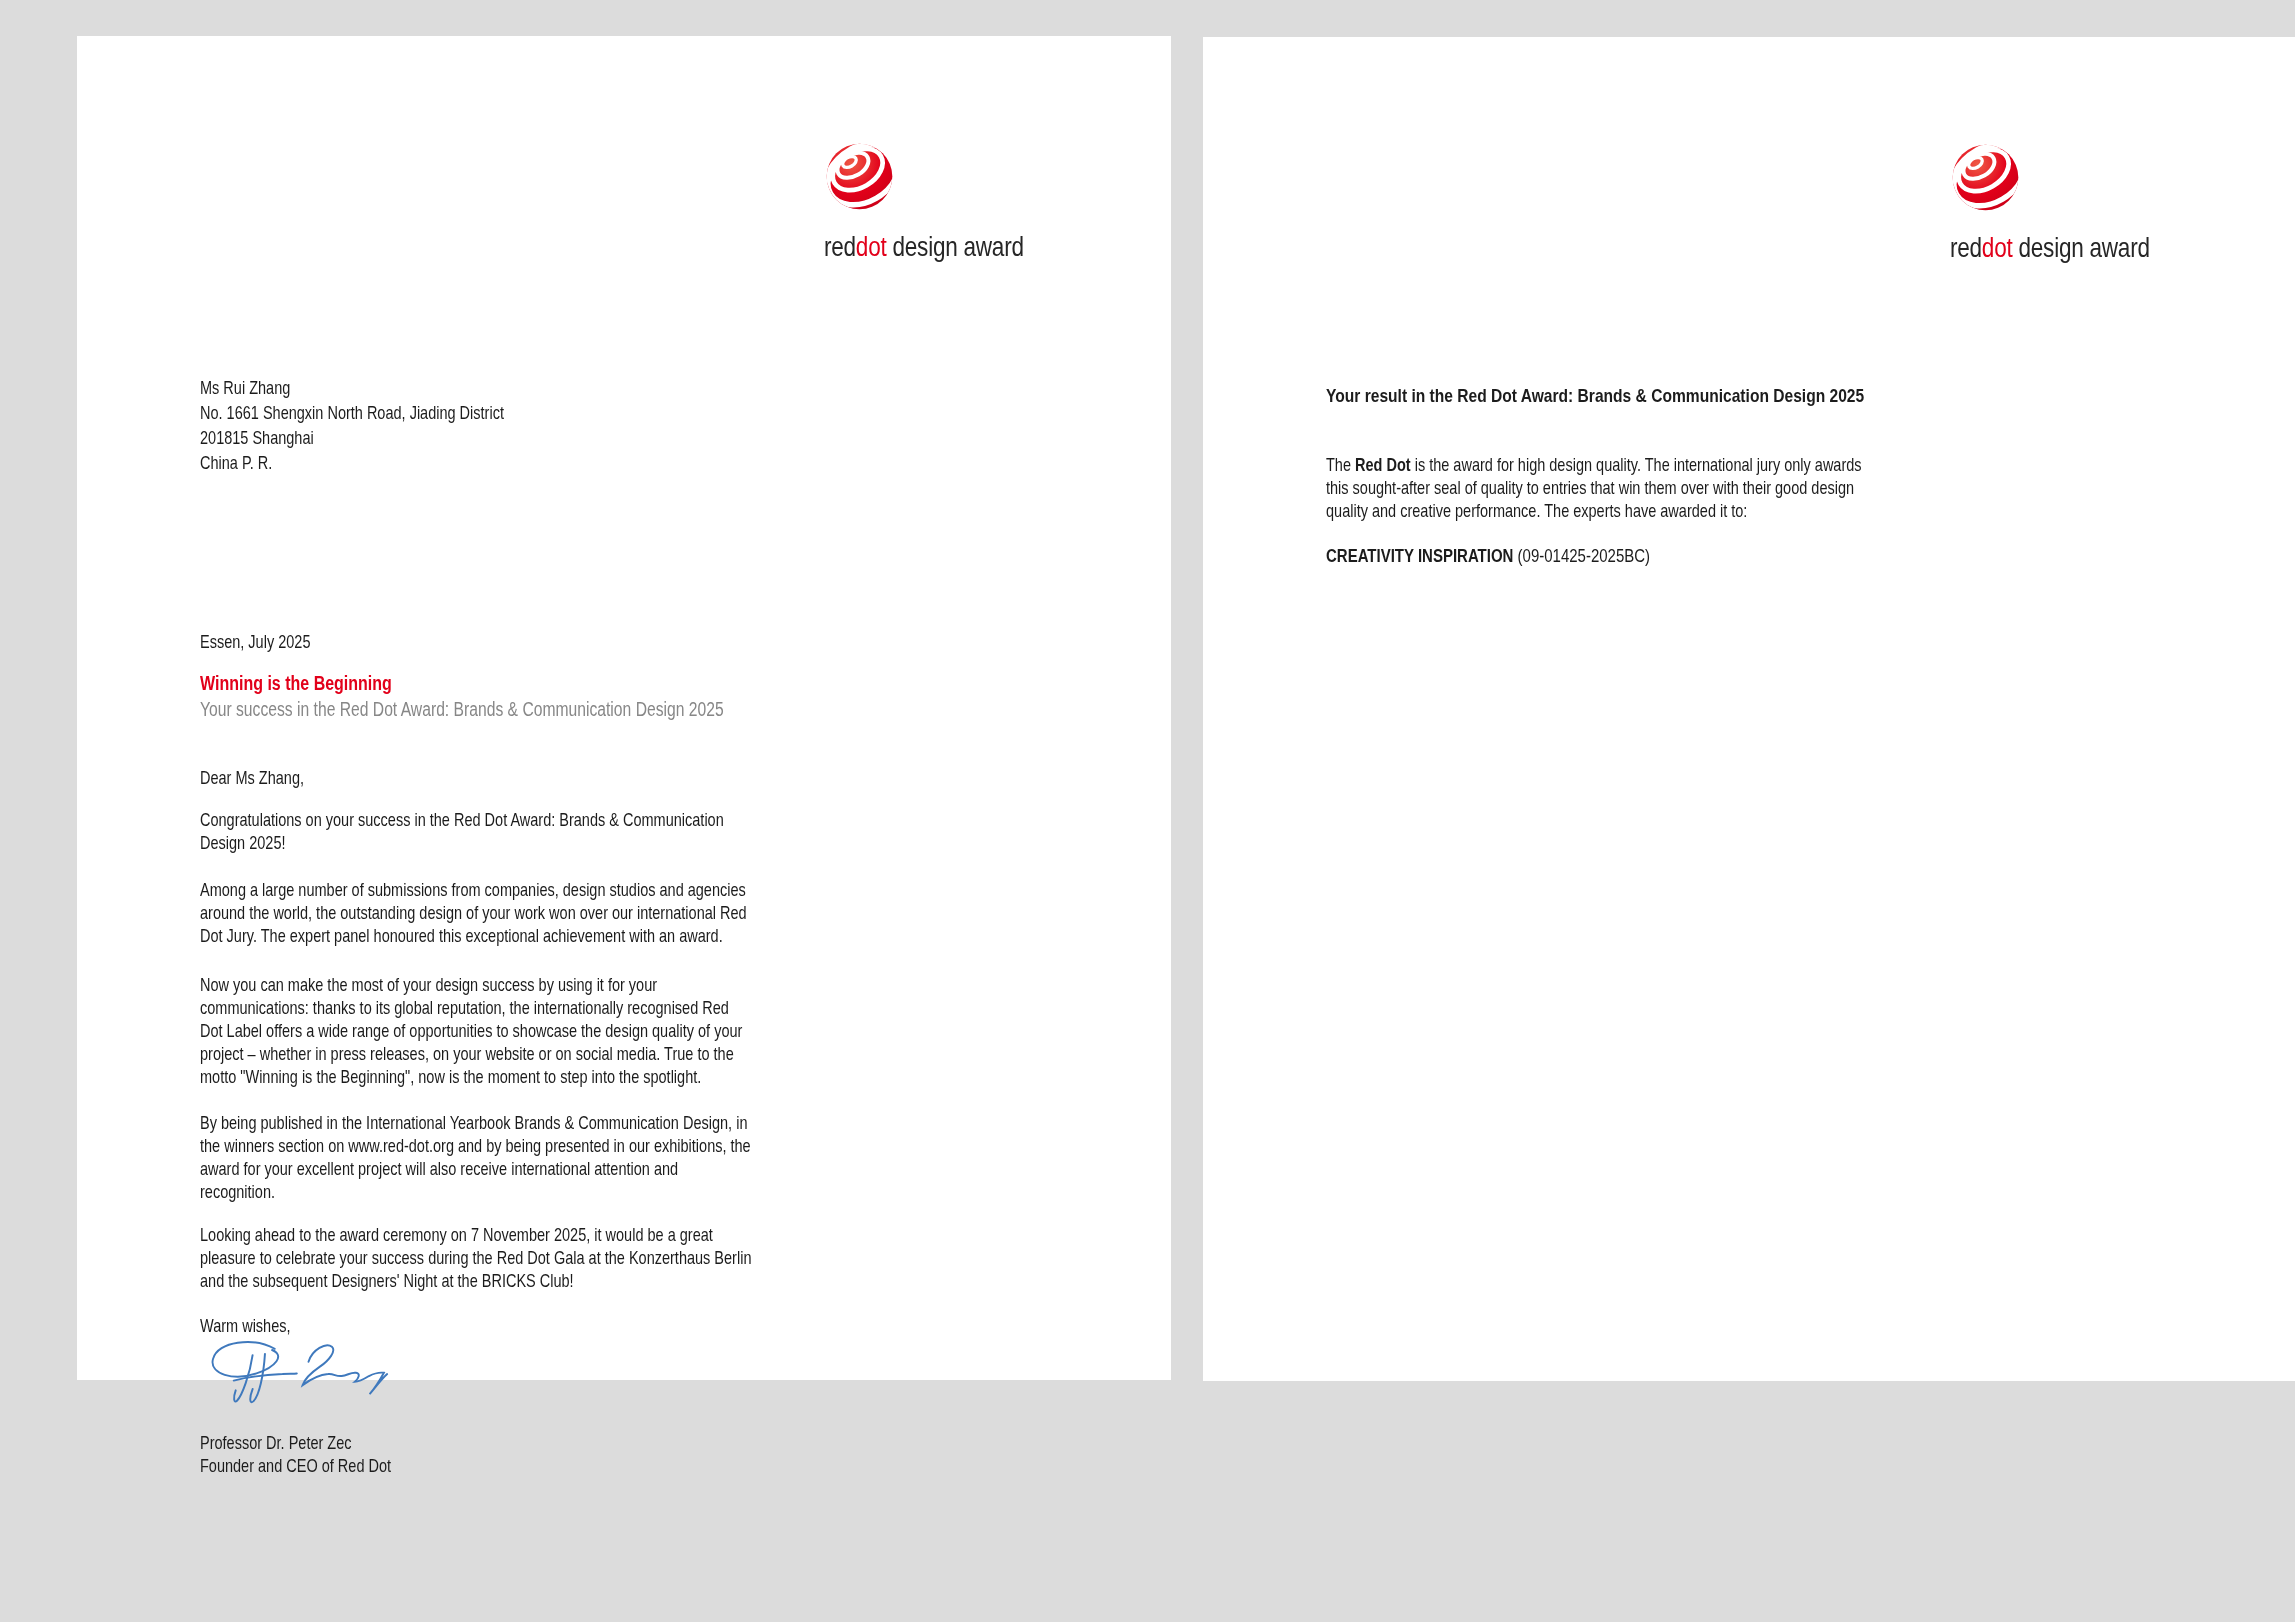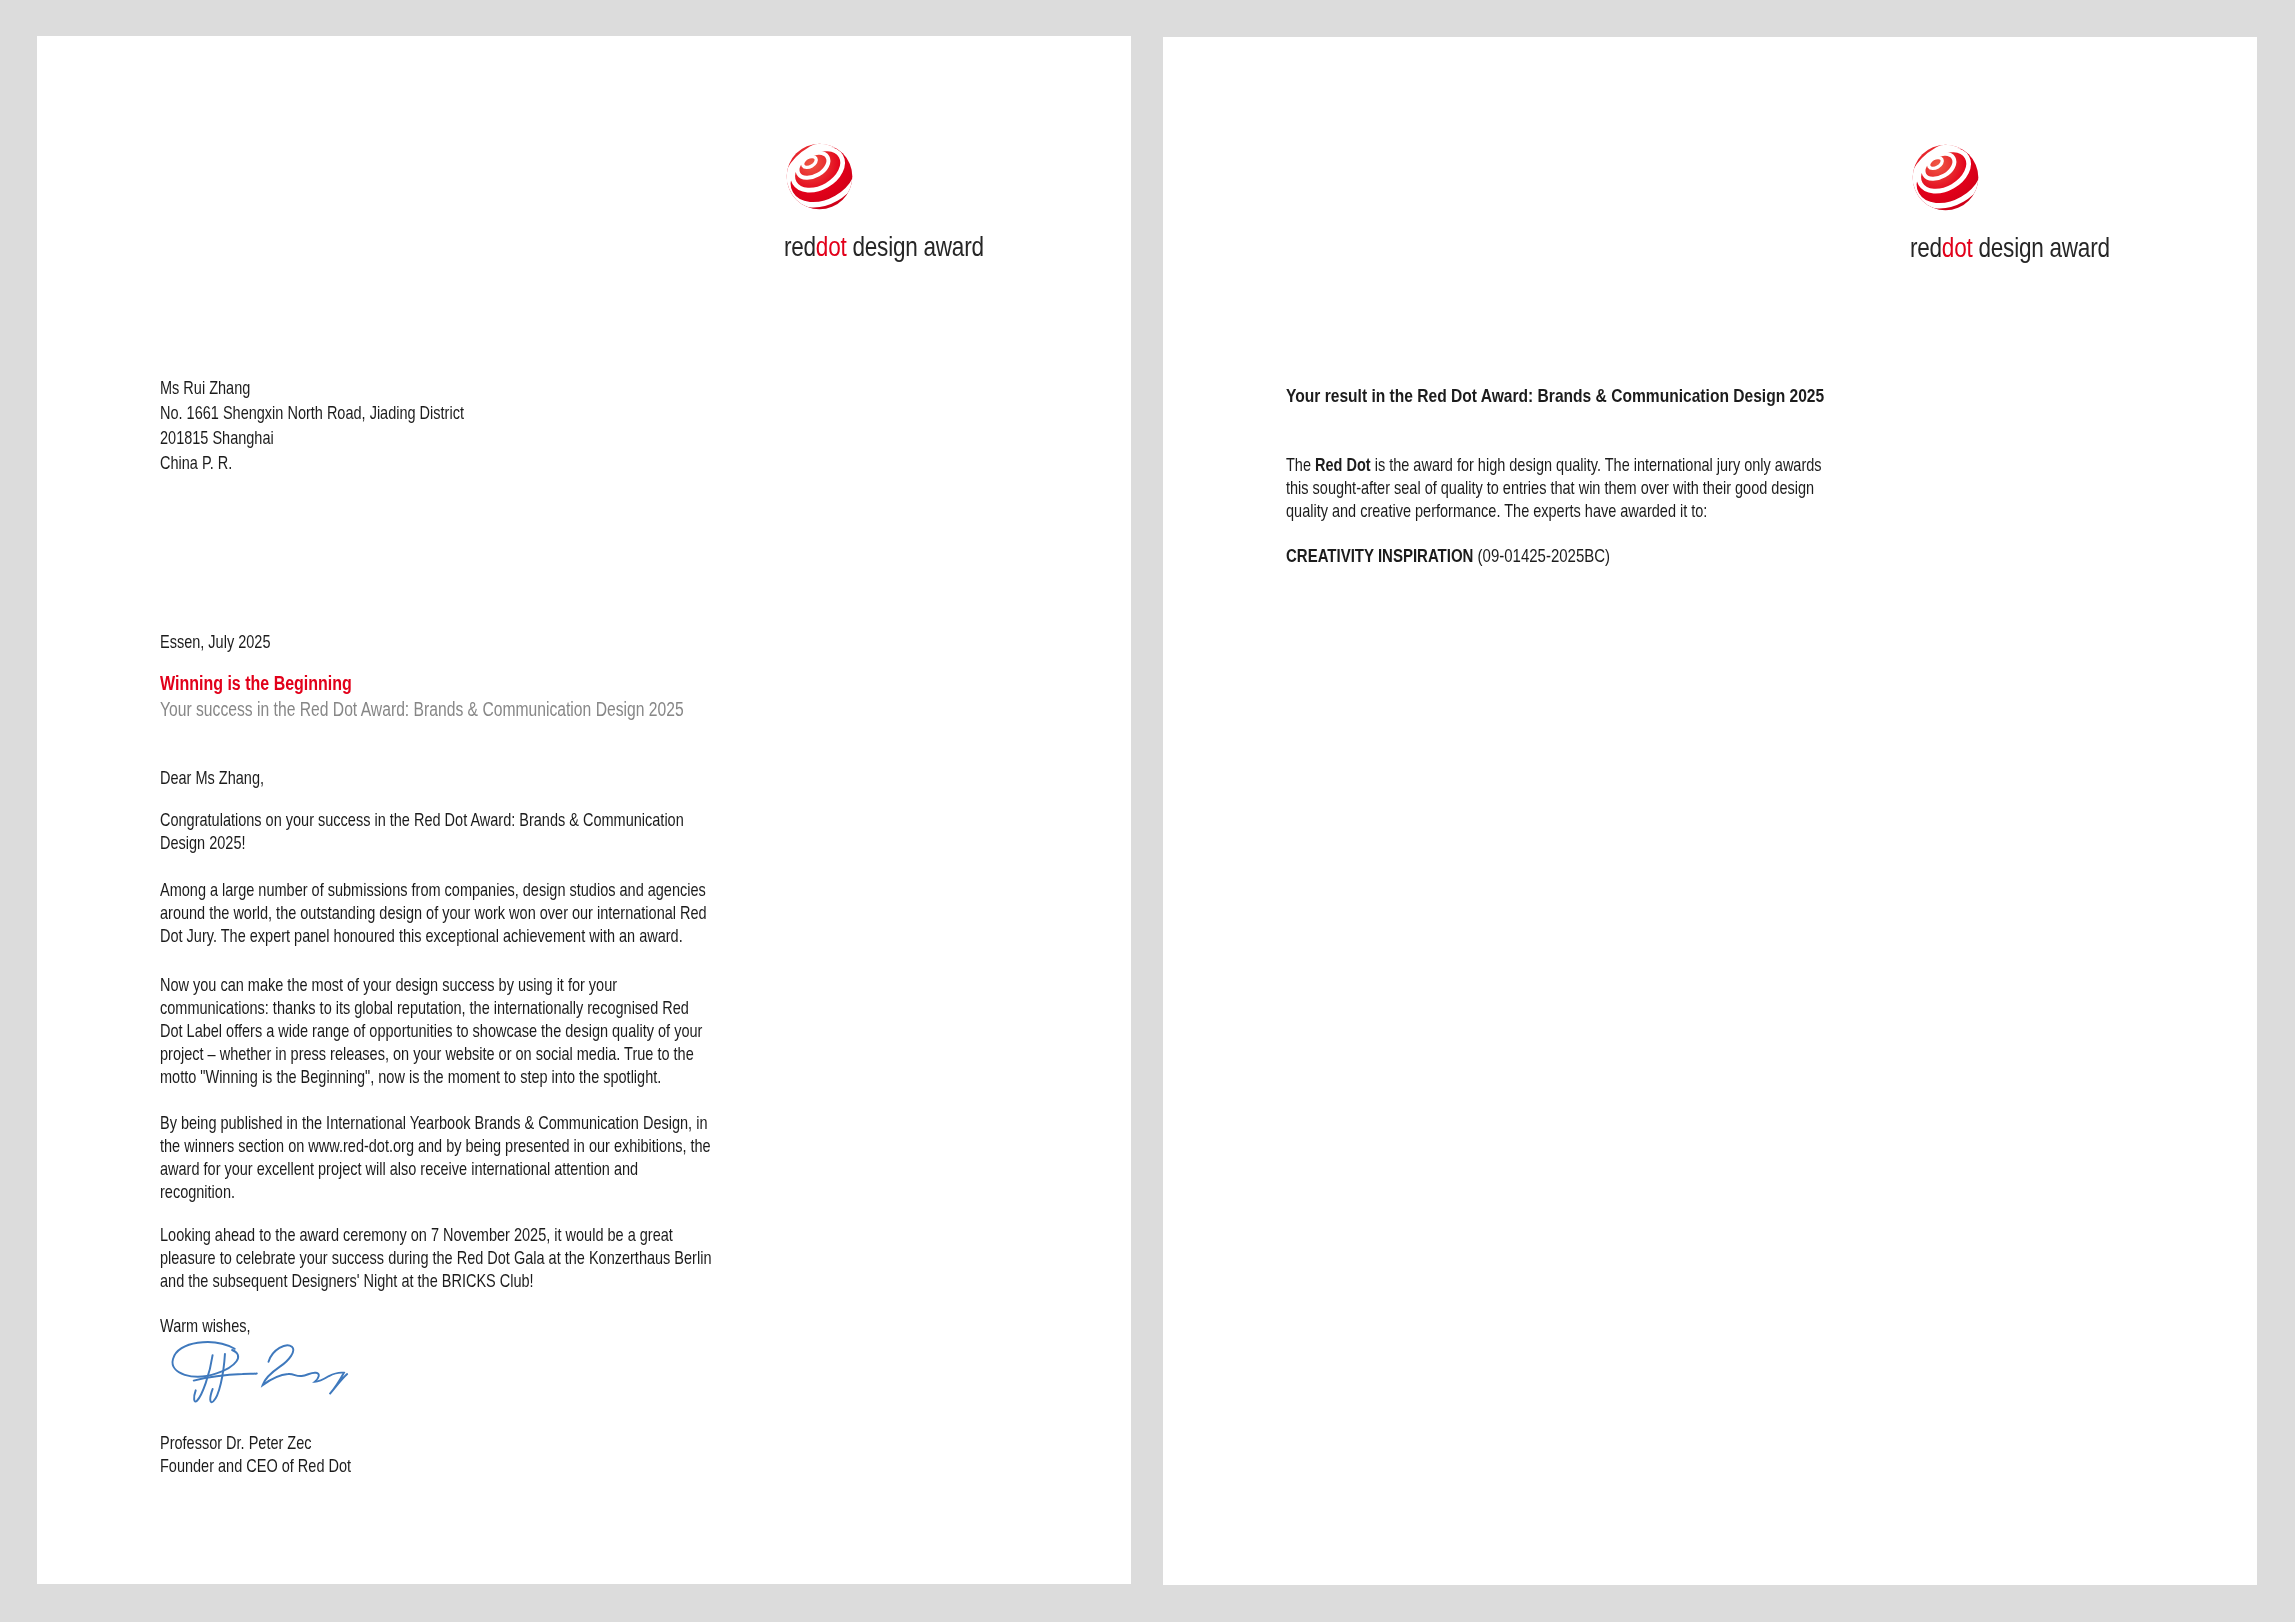--- a/index.html
+++ b/index.html
@@ -8,22 +8,23 @@
     background:#dcdcdc;
     font-family:"Liberation Sans", sans-serif;
     color:#1c1c1c;
     position:relative;
     overflow:hidden;
   }
   .page {
     position:absolute;
     background:#ffffff;
     width:1094px;
-    height:1548px;
+    height:1344px;
     top:36px;
+    margin-left:40px;
   }
   .page-left  { left:37px; }
   .page-right { left:1163px; top:37px; }
 
   .abs { position:absolute; }
 
   
   .cond { transform:scaleX(0.82); transform-origin:left top; white-space:nowrap; }
   .cond80 { transform:scaleX(0.80); transform-origin:left top; white-space:nowrap; }
 

